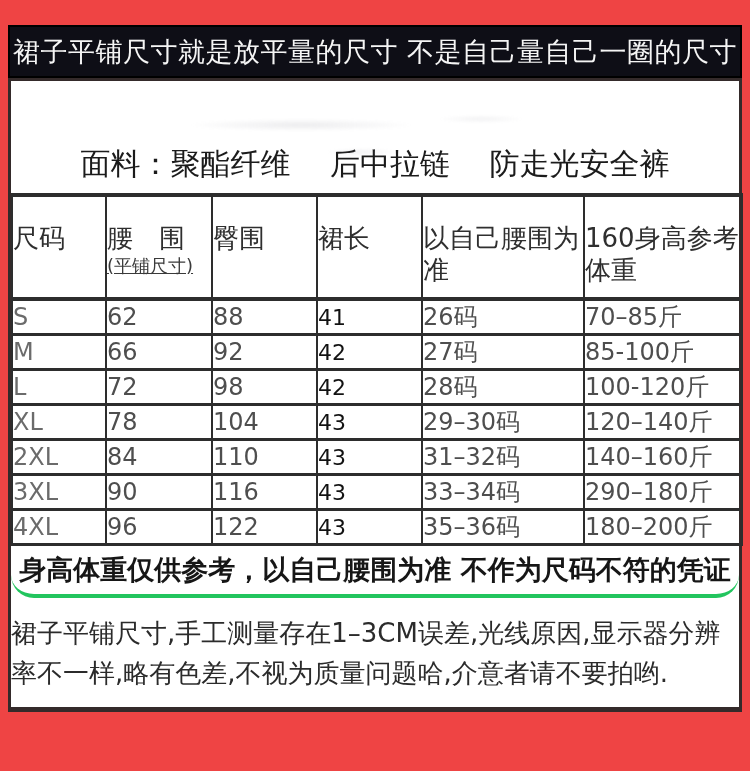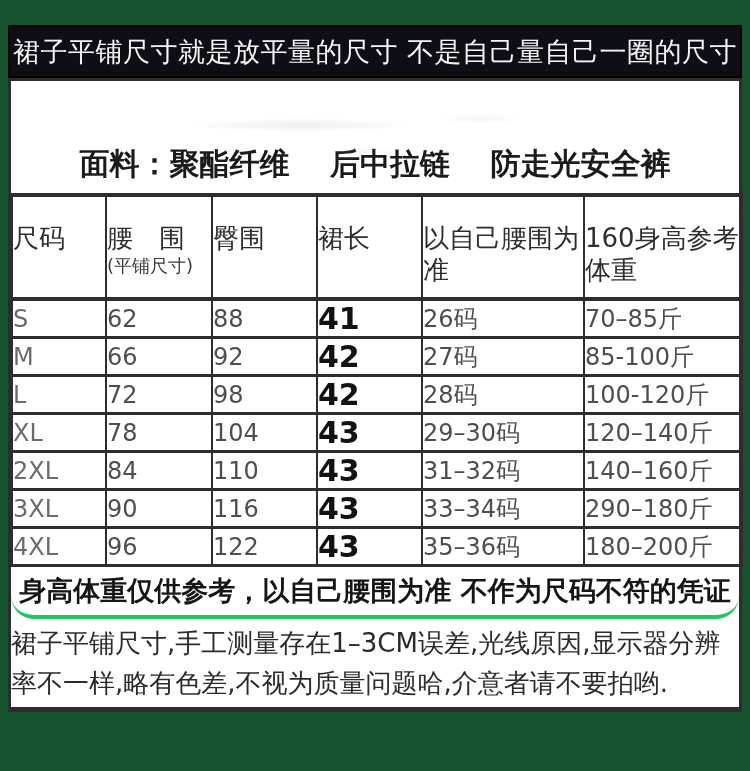--- a/index.html
+++ b/index.html
@@ -5,21 +5,21 @@
   * { box-sizing: border-box; margin: 0; padding: 0; }
   html, body { background: #ffffff; }
   body {
     width: 750px; height: 771px;
     font-family: "DejaVu Sans", "Liberation Sans", sans-serif;
     position: relative;
   }
   .page {
     position: relative;
     width: 750px; height: 771px;
-    background: #14532d;
+    background: #ef4444;
     overflow: hidden;
   }
 
   
   .banner {
     position: absolute;
     top: 25px; left: 8px;
     width: 734px; height: 53px;
     background: #0e0e16;
     border: 2px solid #000000;
@@ -55,21 +55,21 @@
   }
 
   .fabric-row {
     height: 112px;
     position: relative;
     display: flex; align-items: flex-end; justify-content: center;
     padding-bottom: 8px;
   }
   .fabric-text {
     font-family: "DejaVu Serif", "Liberation Serif", serif;
-    font-weight: bold;
+    font-weight: normal;
     font-size: 30px;
     color: #1b1b1b;
     white-space: nowrap;
   }
 
   
   table.size-table {
     border-collapse: collapse;
     width: 100%;
     table-layout: fixed;
@@ -97,23 +97,24 @@
     vertical-align: middle;
     font-size: 24px;
     color: #4e4e4e;
   }
   .waist-head-sub {
     display: block;
     font-size: 18px;
     color: #3a3a3a;
     line-height: 22px;
     margin-top: 1px;
+    text-decoration: underline;
   }
   td.col-size { color: #6b6b6b; }
-  td.col-length { font-weight: bold; color: #121212; font-size: 30px; }
+  td.col-length { font-weight: normal; color: #121212; font-size: 22px; }
 
   
   .note-row {
     height: 52px;
     border-bottom: 4px solid #22c55e;
     display: flex; align-items: center; justify-content: center;
     font-weight: bold;
     font-size: 27px;
     color: #161616;
     white-space: nowrap;

